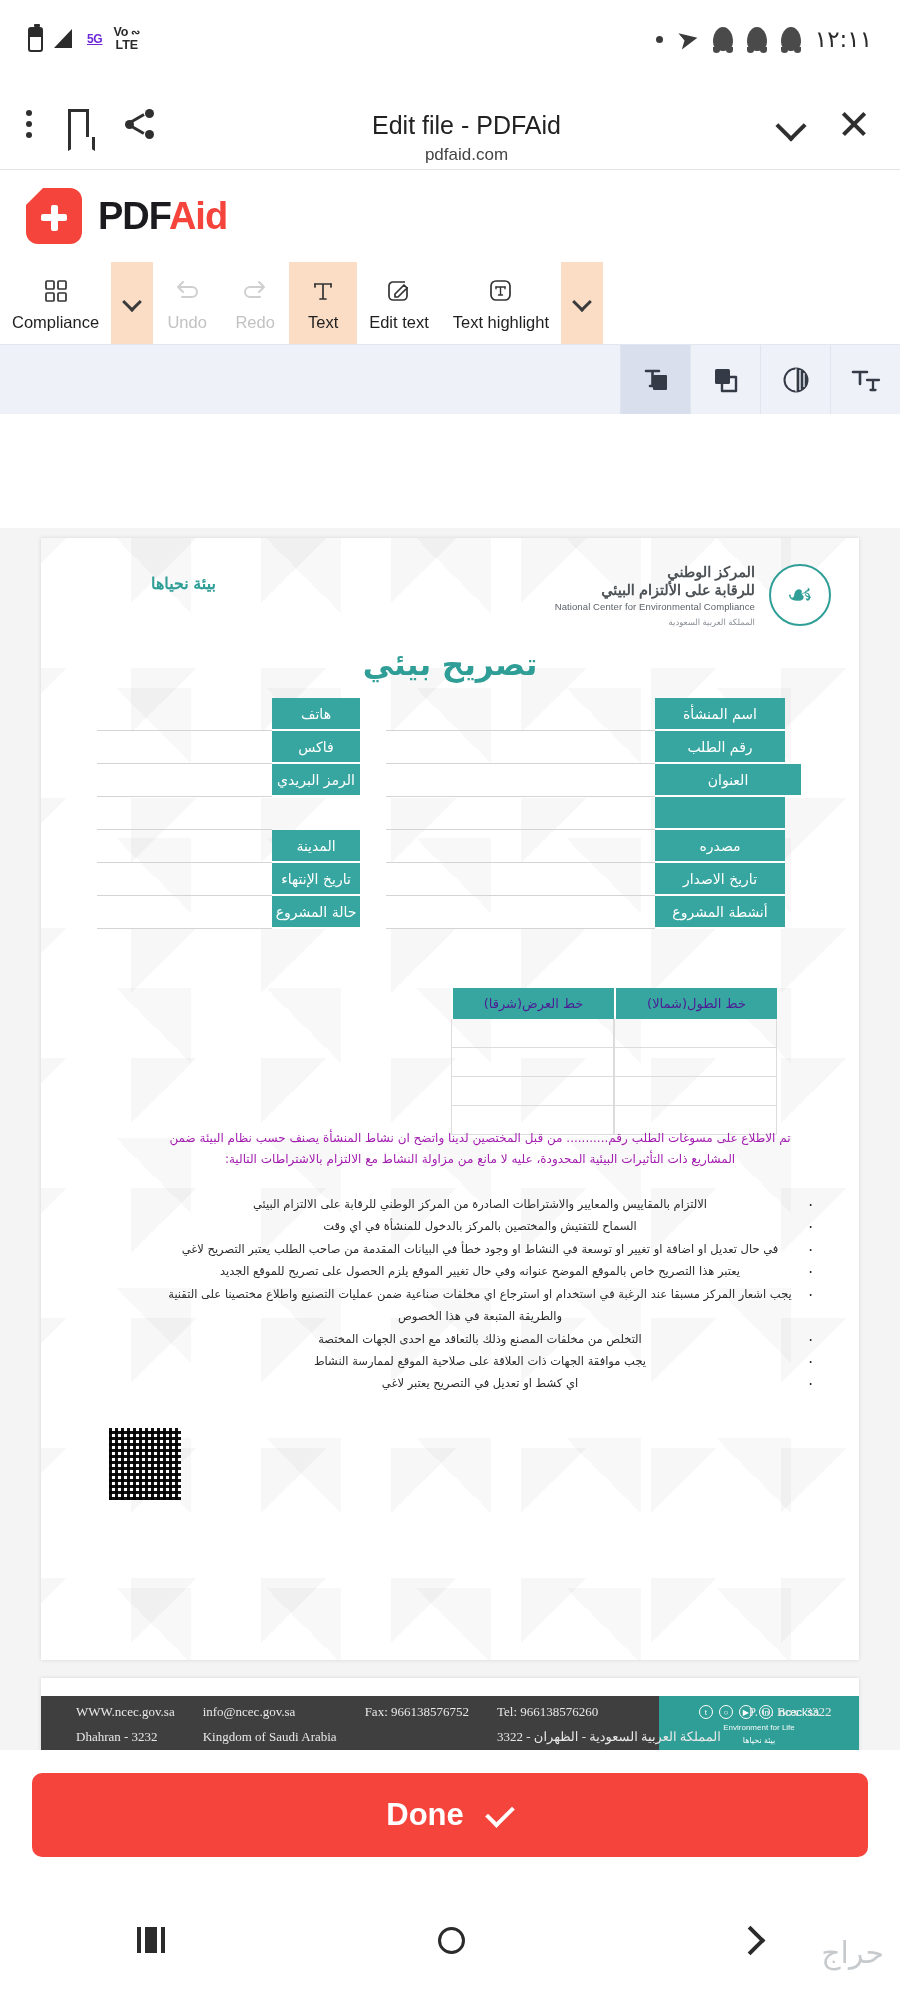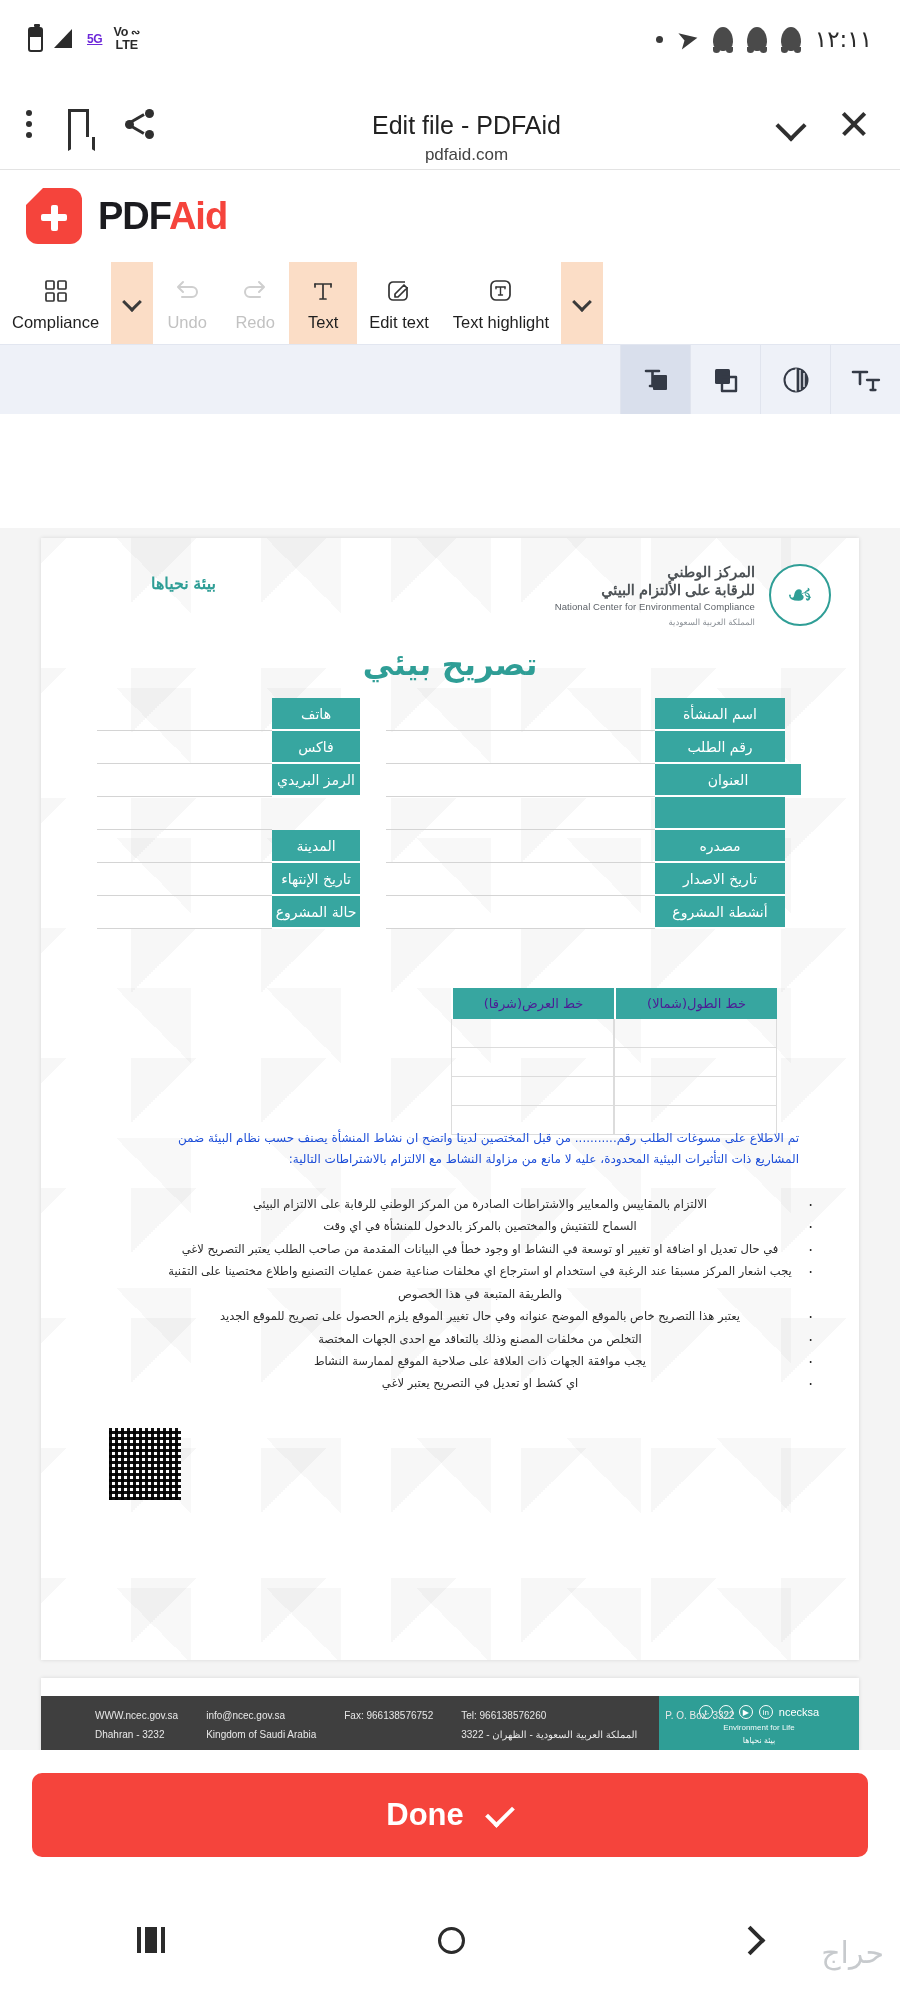--- a/index.html
+++ b/index.html
@@ -194,22 +194,22 @@
   .ct-head { display:flex; }
   .ct-head div {
     flex:1; background:#37a6a0; color:#4c1d95; font-size:13px; height:31px;
     display:flex; align-items:center; justify-content:center; direction:rtl;
     border-left:2px solid #fff; font-family:"DejaVu Sans", sans-serif;
   }
   .ct-row { display:flex; }
   .ct-row div { flex:1; height:29px; border:1px solid #dcdcdc; border-top:none; }
 
   .para {
-    position:absolute; left:120px; right:60px; top:590px; direction:rtl; text-align:right;
-    font-size: 12px; color:#1d4ed8; line-height: 1.75;
+    position:absolute; left:120px; right:60px; top:590px; direction:rtl; text-align:center;
+    font-size: 12px; color:#a21caf; line-height: 1.75;
     font-family:"DejaVu Sans", sans-serif;
   }
   .bullets {
     position:absolute; left:120px; right:60px; top:655px; direction:rtl;
     font-size:11.5px; color:#2b2b2b; line-height:1.95;
     font-family:"DejaVu Sans", sans-serif; text-align:center;
   }
   .bullets li { list-style: none; position:relative; }
   .bullets li::after {
     content:"\00B7"; position:absolute; right:-14px; top:-1px; color:#2b2b2b; font-size: 15px;
@@ -231,21 +231,21 @@
   .fb-dark { flex:1; background:#3f3f3f; position:relative; }
   .fb-teal { width: 200px; background:#2f9e96; display:flex; flex-direction:column;
              align-items:center; justify-content:center; gap:4px; }
   .fb-social { display:flex; gap:6px; align-items:center; color:#fff; font-size:11px; }
   .fb-social .sicon {
     width:14px; height:14px; border-radius:50%; border:1.2px solid #fff;
     display:flex; align-items:center; justify-content:center; font-size:8px;
   }
   .fb-tag { color:#fff; font-size:8px; opacity:.95; }
   .fb-cols { position:absolute; inset:0; display:flex; align-items:center; color:#e8e8e8;
-             font-size:10px; padding-left: 54px; gap: 28px; }
+             font-size:13px; padding-left: 35px; gap: 28px; font-family: Liberation Serif, serif; }
   .fb-col div { line-height:1.9; white-space:nowrap; }
   .fb-ar { direction:rtl; }
 
   
   .donebar {
     position:absolute; left:0; top:1750px; width:900px; height:130px; background:#fff;
     display:flex; align-items:center; justify-content:center;
   }
   .donebtn {
     width: 836px; height: 84px; background:#f5443c; border-radius:10px; border:none;
@@ -535,22 +535,22 @@
             <div></div>
           </div>
       </div>
 
       <div class="para">تم الاطلاع على مسوغات الطلب رقم........... من قبل المختصين لدينا واتضح ان نشاط المنشأة يصنف حسب نظام البيئة ضمن المشاريع ذات التأثيرات البيئية المحدودة، عليه لا مانع من مزاولة النشاط مع الالتزام بالاشتراطات التالية:</div>
 
       <ul class="bullets">
         <li>الالتزام بالمقاييس والمعايير والاشتراطات الصادرة من المركز الوطني للرقابة على الالتزام البيئي</li>
         <li>السماح للتفتيش والمختصين بالمركز بالدخول للمنشأة في اي وقت</li>
         <li>في حال تعديل او اضافة او تغيير او توسعة في النشاط او وجود خطأ في البيانات المقدمة من صاحب الطلب يعتبر التصريح لاغي</li>
+        <li>يعتبر هذا التصريح خاص بالموقع الموضح عنوانه وفي حال تغيير الموقع يلزم الحصول على تصريح للموقع الجديد</li>
         <li>يجب اشعار المركز مسبقا عند الرغبة في استخدام او استرجاع اي مخلفات صناعية ضمن عمليات التصنيع واطلاع مختصينا على التقنية والطريقة المتبعة في هذا الخصوص</li>
-        <li>يعتبر هذا التصريح خاص بالموقع الموضح عنوانه وفي حال تغيير الموقع يلزم الحصول على تصريح للموقع الجديد</li>
         <li>التخلص من مخلفات المصنع وذلك بالتعاقد مع احدى الجهات المختصة</li>
         <li>يجب موافقة الجهات ذات العلاقة على صلاحية الموقع لممارسة النشاط</li>
         <li>اي كشط او تعديل في التصريح يعتبر لاغي</li>
       </ul>
 
       <div class="qr"></div>
     </div>
 
     <div class="page2">
       <div class="footerbar">

